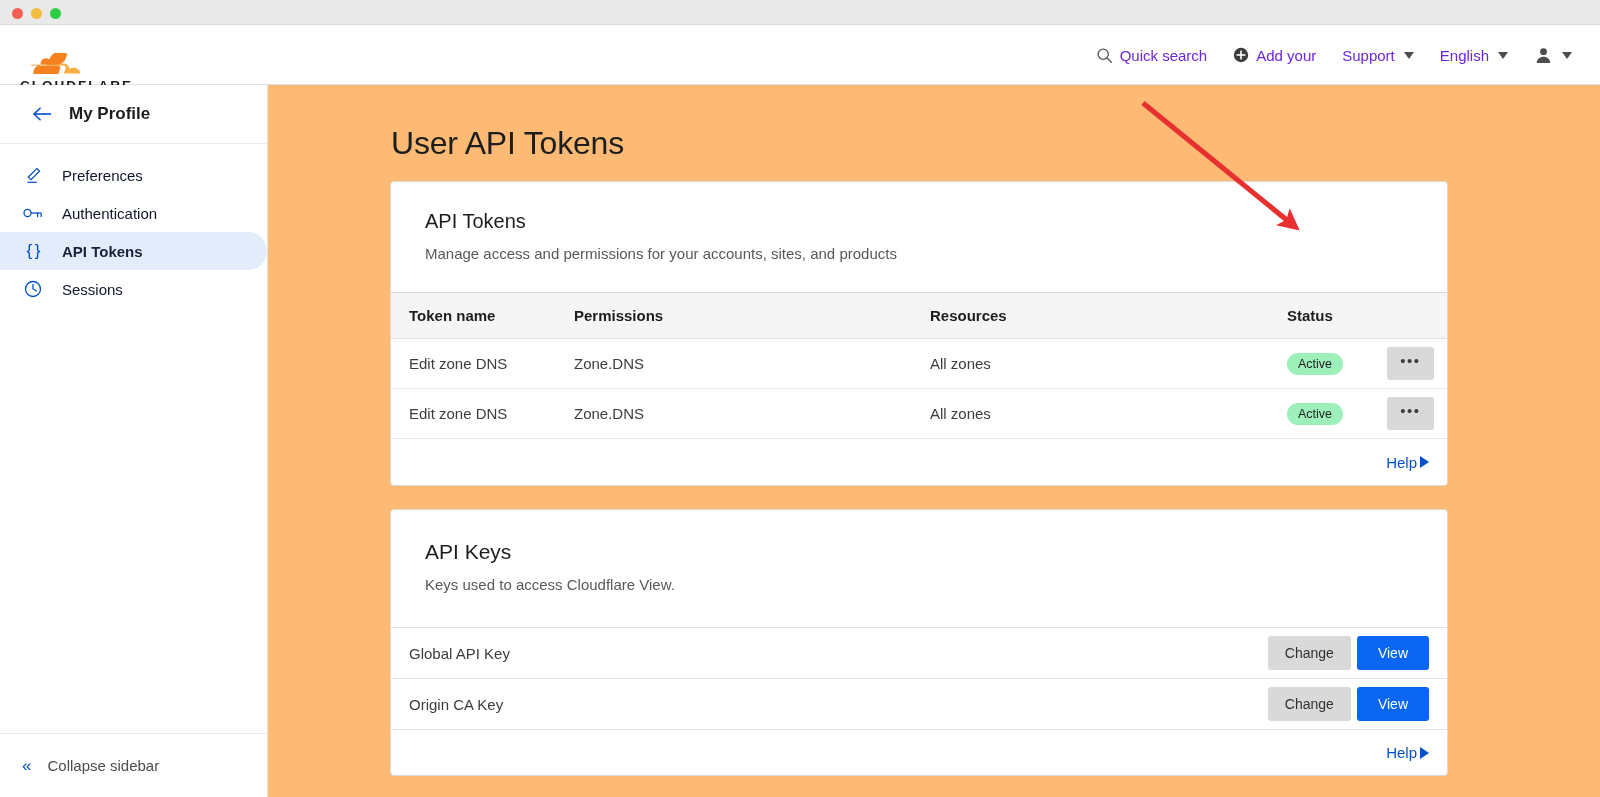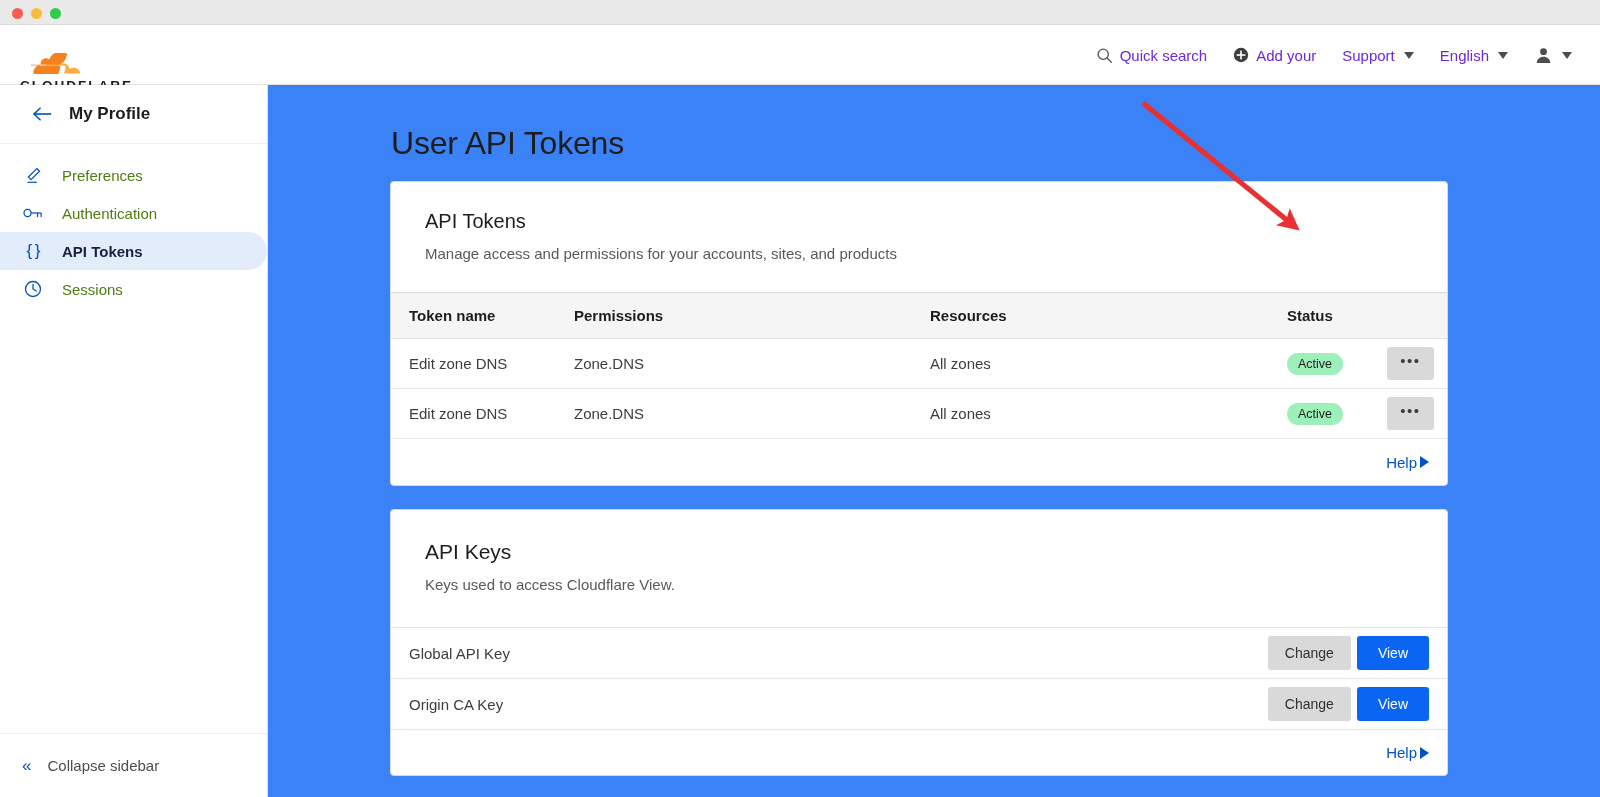--- a/index.html
+++ b/index.html
@@ -68,42 +68,42 @@
     padding-left: 32px;
     border-bottom: 1px solid #ececec;
   }
   .sb-back { color: #0051c3; display: flex; align-items: center; cursor: pointer; }
   .sb-title { font-size: 17px; font-weight: 700; color: #1d1d1d; }
 
   .sb-nav { padding-top: 12px; }
   .sb-item {
     height: 38px; display: flex; align-items: center; gap: 18px;
     padding-left: 22px; margin-right: 0;
-    font-size: 15px; color: #4d7c0f; cursor: pointer;
+    font-size: 15px; color: #0f172a; cursor: pointer;
     border-top-right-radius: 19px; border-bottom-right-radius: 19px;
   }
   .sb-item .sb-ic { width: 22px; display: flex; justify-content: center; color: #0051c3; }
   .sb-item.active {
     background: #e3ecfb; color: #19213d; font-weight: 700;
   }
   .sb-item.active .sb-ic { color: #0051c3; }
   .brace { font-size: 17px; letter-spacing: -1px; color: #0051c3; font-weight: 400;}
 
   .sb-footer {
     position: absolute; bottom: 0; left: 0; width: 267px; height: 64px;
     border-top: 1px solid #ececec;
     display: flex; align-items: center; gap: 16px; padding-left: 22px;
     font-size: 15px; color: #4d4d4f; cursor: pointer;
   }
   .chev-dbl { color: #0051c3; font-size: 17px; line-height: 1; }
 
   
   .main {
     position: absolute; top: 85px; left: 268px;
-    width: 1332px; height: 712px; background: #3b82f6;
+    width: 1332px; height: 712px; background: #fdba74;
     overflow: hidden;
   }
   .page-title {
     position: absolute; left: 123px; top: 40px;
     font-size: 32px; font-weight: 400; color: #1d1d1d;
     letter-spacing: -0.2px;
   }
 
   .card {
     position: absolute; left: 122px; width: 1058px;

